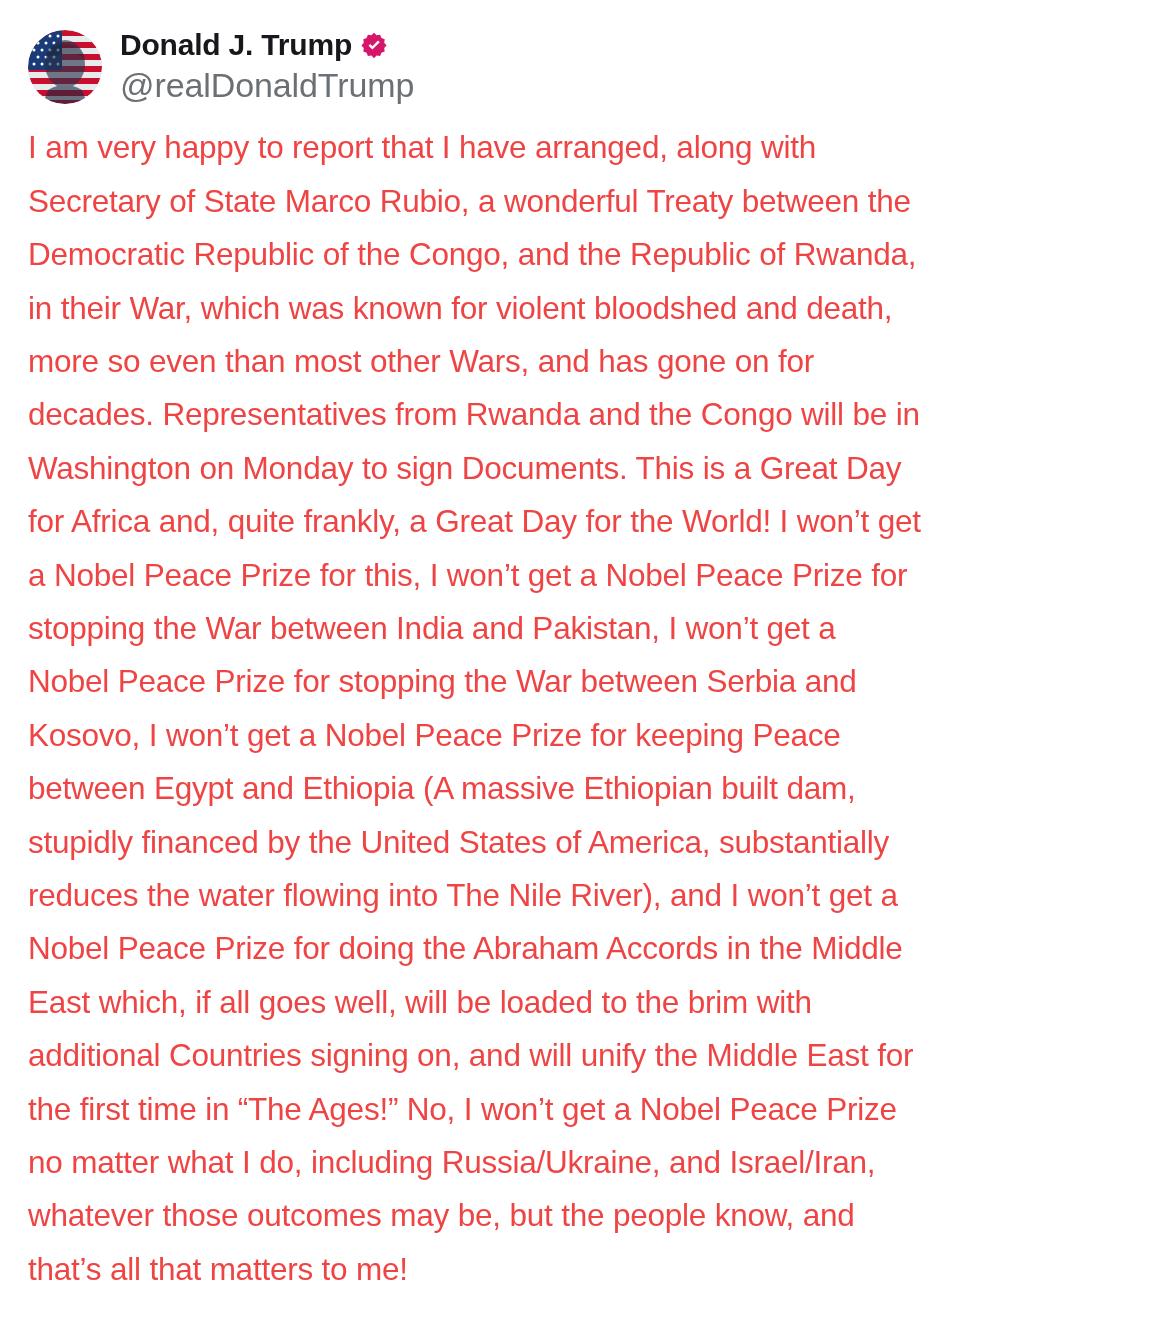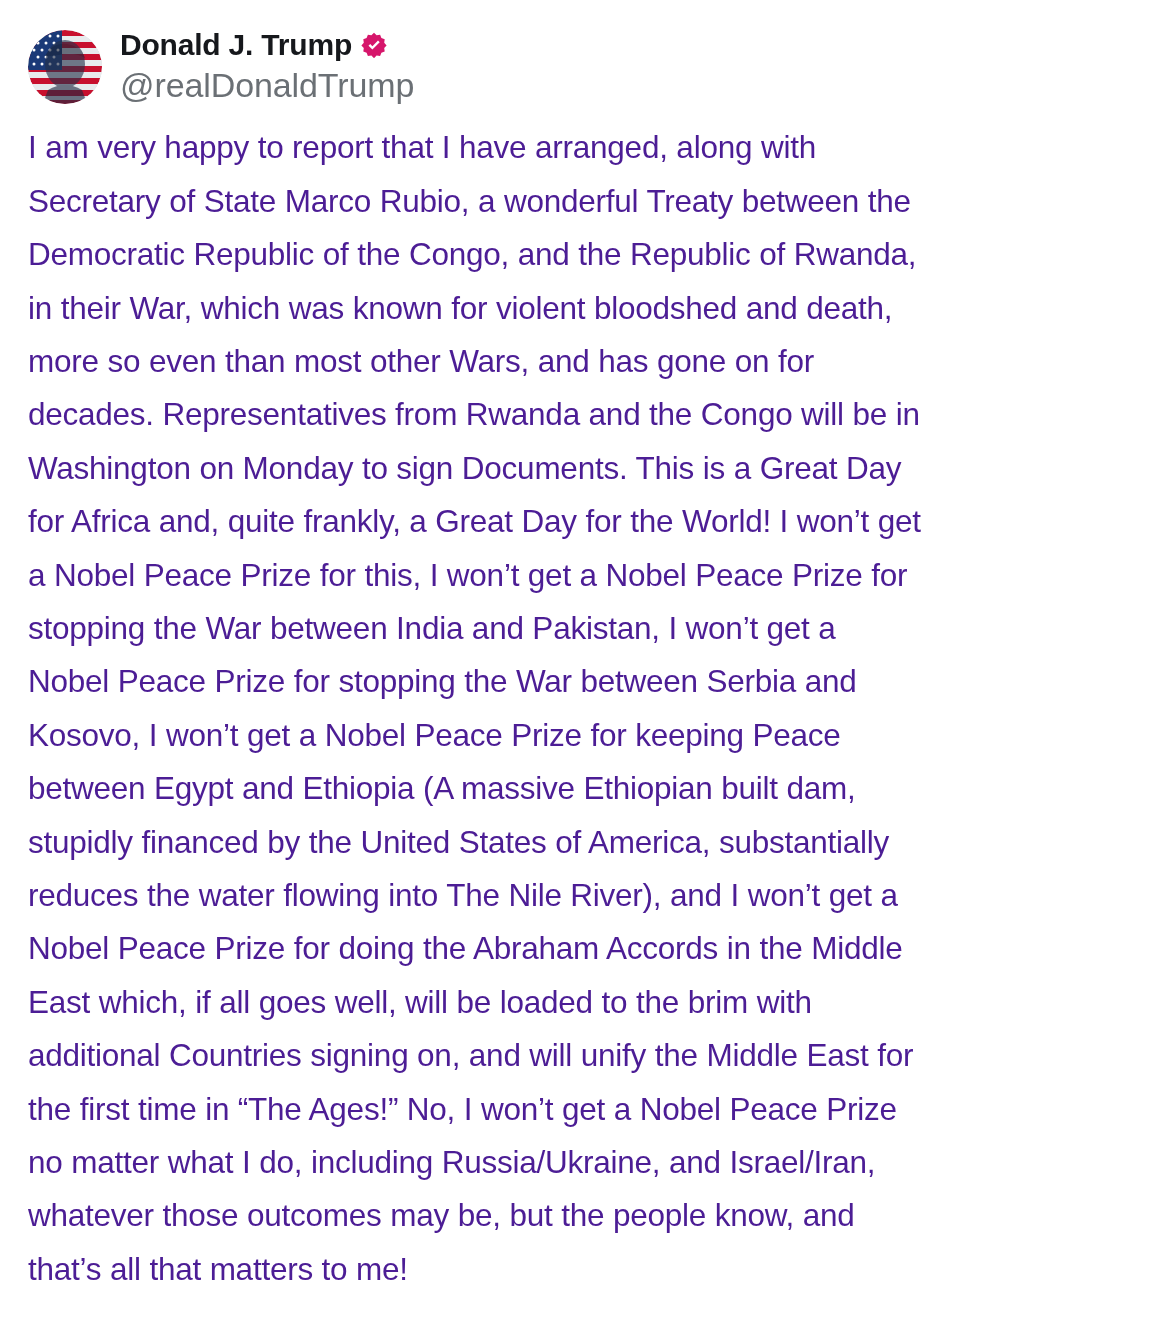--- a/index.html
+++ b/index.html
@@ -66,21 +66,21 @@
   .handle {
     font-size: 34px;
     color: #6b7075;
     line-height: 1.2;
     letter-spacing: -0.1px;
   }
   
   .post-body {
     font-size: 31.5px;
     line-height: 53.4px;
-    color: #4c1d95;
+    color: #ef4444;
     letter-spacing: -0.25px;
     word-spacing: 0.2px;
     padding: 6px 0 4px 0;
     flex: 1 1 auto;
   }
   
   .post-footer {
     display: flex;
     align-items: center;
     justify-content: space-between;

